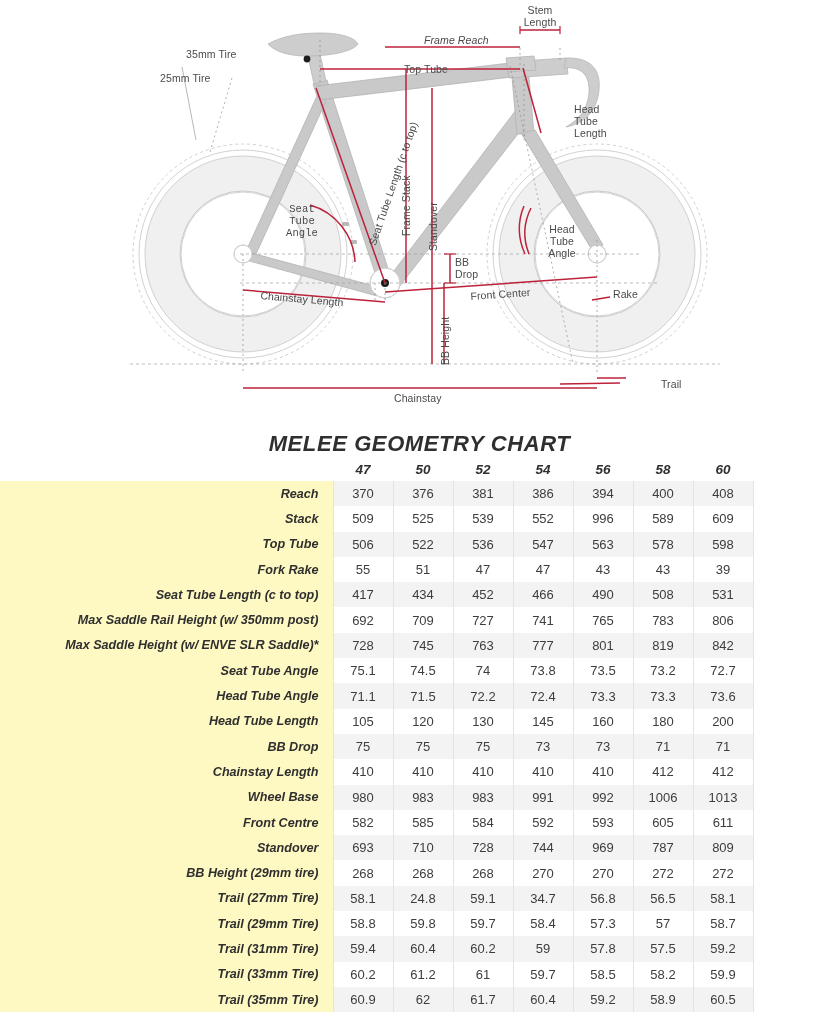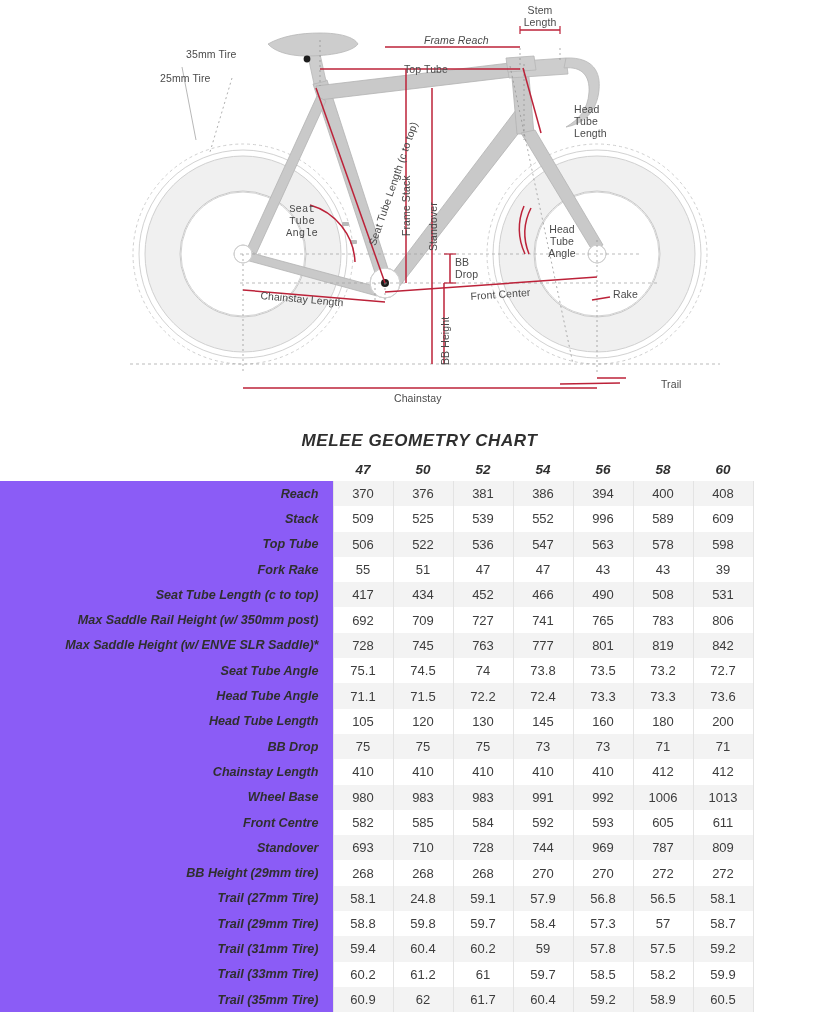--- a/index.html
+++ b/index.html
@@ -44,21 +44,21 @@
   }
   .dim-label.ctr { text-align: center; }
 
   
   #chart-title {
     position: absolute;
     left: 0;
     top: 431px;
     width: 839px;
     text-align: center;
-    font-size: 17px;
+    font-size: 22px;
     font-weight: bold;
     font-style: italic;
     letter-spacing: .6px;
     color: #2f2f2f;
   }
   #geo-table-wrap {
     position: absolute;
     left: 0;
     top: 458px;
     width: 778px;
@@ -91,21 +91,21 @@
   #geo-table thead th.tail-blank { background: #ffffff; }
 
   #geo-table tbody th.row-label {
     text-align: right;
     padding-right: 14px;
     font-size: 12.6px;
     font-style: italic;
     font-weight: bold;
     color: #2f2f2f;
     white-space: nowrap;
-    background: #8b5cf6;
+    background: #fef9c3;
     vertical-align: middle;
   }
   #geo-table tbody td.val {
     text-align: center;
     vertical-align: middle;
     font-size: 13px;
     color: #3d3d3d;
     height: 25.3px;
     border-left: 1px solid #e3e3e3;
   }
@@ -497,21 +497,21 @@
           <td class="val">270</td>
           <td class="val">272</td>
           <td class="val last">272</td>
           <td class="tail"></td>
         </tr>
         <tr class="stripe">
           <th class="row-label">Trail (27mm Tire)</th>
           <td class="val">58.1</td>
           <td class="val">24.8</td>
           <td class="val">59.1</td>
-          <td class="val">57.9</td>
+          <td class="val">34.7</td>
           <td class="val">56.8</td>
           <td class="val">56.5</td>
           <td class="val last">58.1</td>
           <td class="tail"></td>
         </tr>
         <tr class="plain">
           <th class="row-label">Trail (29mm Tire)</th>
           <td class="val">58.8</td>
           <td class="val">59.8</td>
           <td class="val">59.7</td>

